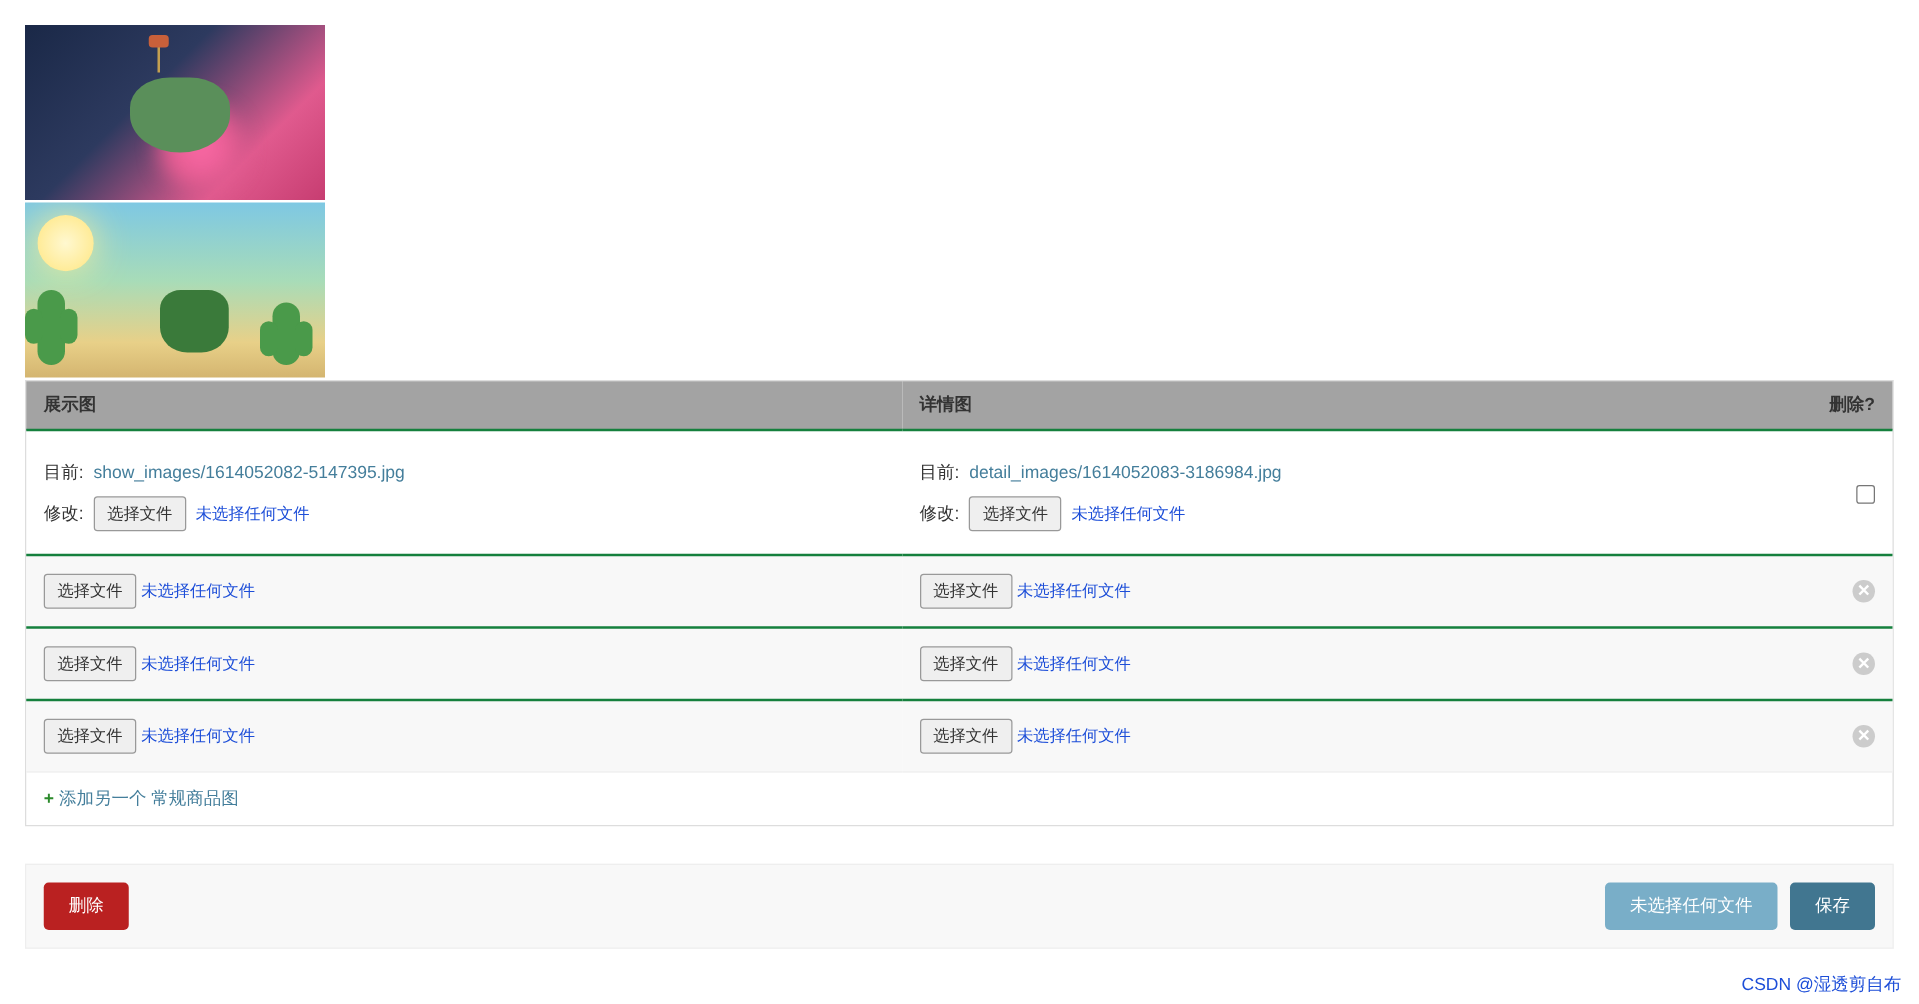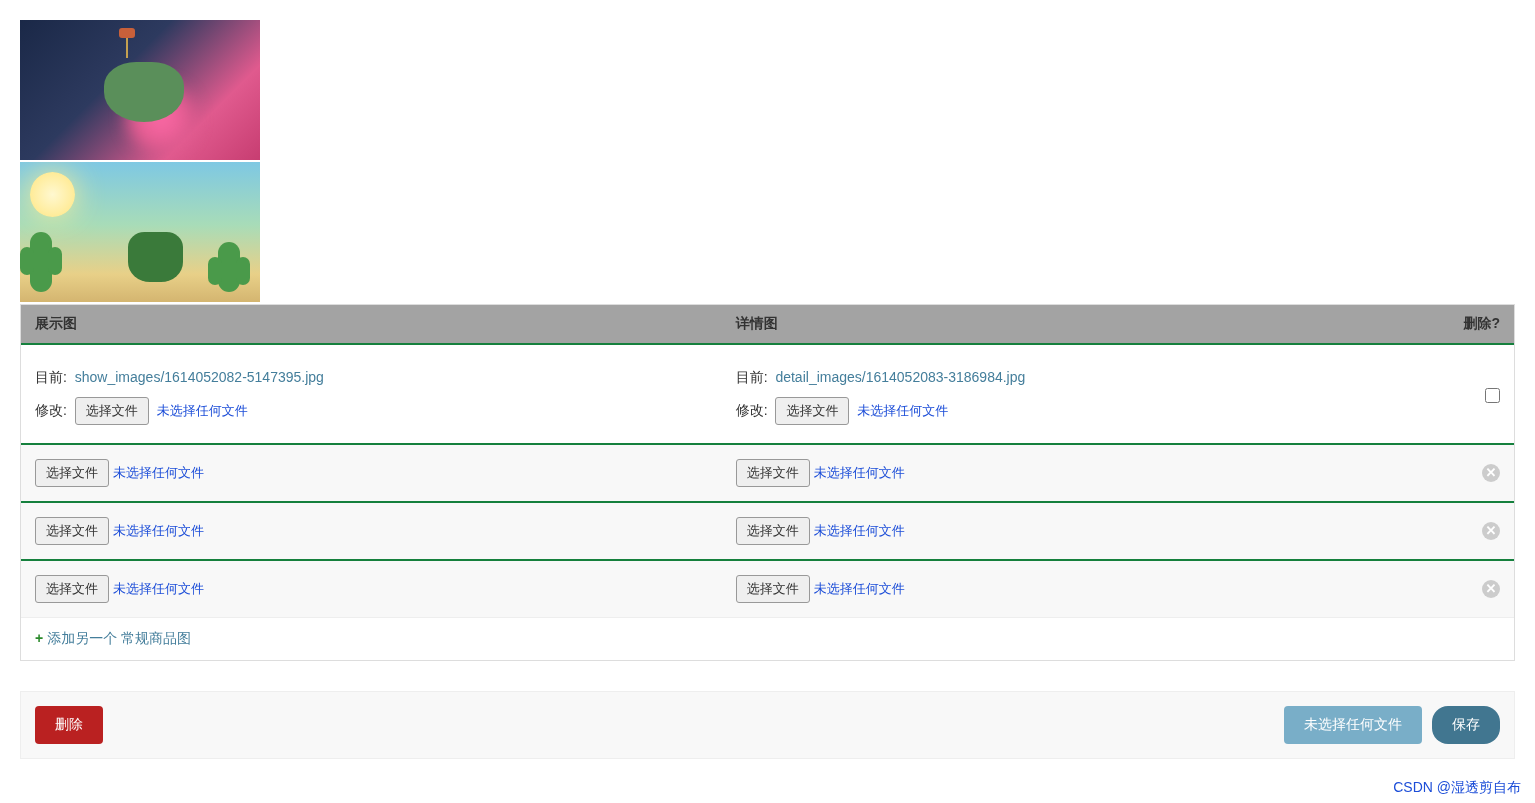--- a/index.html
+++ b/index.html
@@ -38,21 +38,21 @@
     .close-icon { display: inline-block; width: 18px; height: 18px; border-radius: 50%; background: #ccc; color: #fff; text-align: center; line-height: 18px; font-size: 13px; font-weight: bold; cursor: pointer; }
     .add-row td { padding: 12px 14px; border-top: 1px solid #eee; }
     .add-link { color: #447e9b; text-decoration: none; }
     .plus-icon { color: #2b8a2b; font-weight: bold; margin-right: 4px; }
 
     .actions { margin-top: 30px; background: #f8f8f8; border: 1px solid #eee; padding: 14px; display: flex; align-items: center; }
     .btn { display: inline-block; padding: 10px 20px; border: none; border-radius: 4px; color: #fff; font-size: 14px; cursor: pointer; }
     .btn-danger { background: #ba2121; }
     .spacer { flex: 1; }
     .btn-default { background: #79aec8; margin-left: 10px; }
-    .btn-primary { background: #417690; margin-left: 10px; border-radius: 16px; }
+    .btn-primary { background: #417690; margin-left: 10px; }
     .watermark { position: fixed; bottom: 6px; right: 14px; color: #1d4ed8; font-size: 14px; }
   </style>
 </head>
 <body>
 
 <div class="container">
   <div class="thumbs">
     <div class="thumb thumb1">
         <span class="gow"></span>
       </div>

